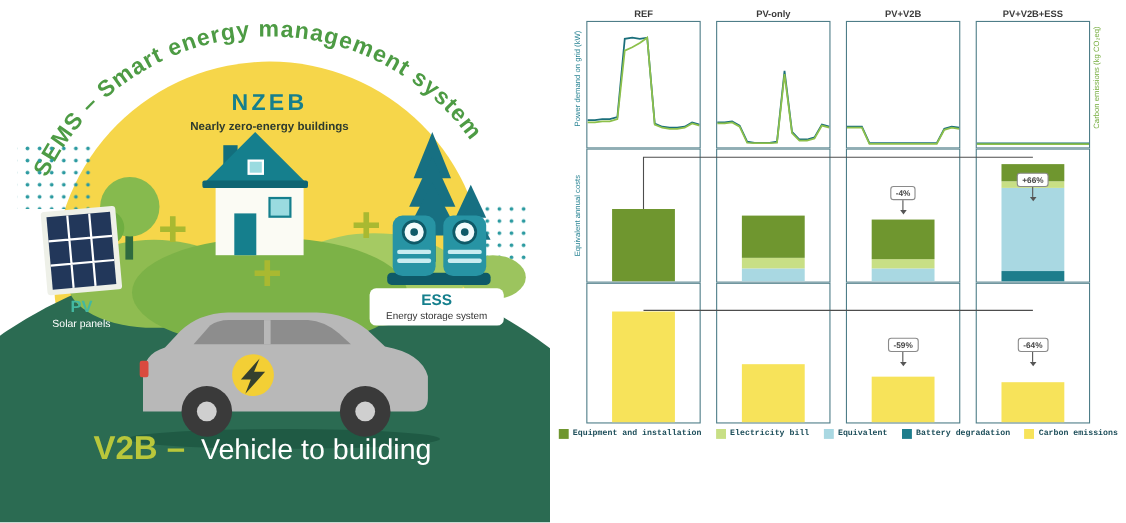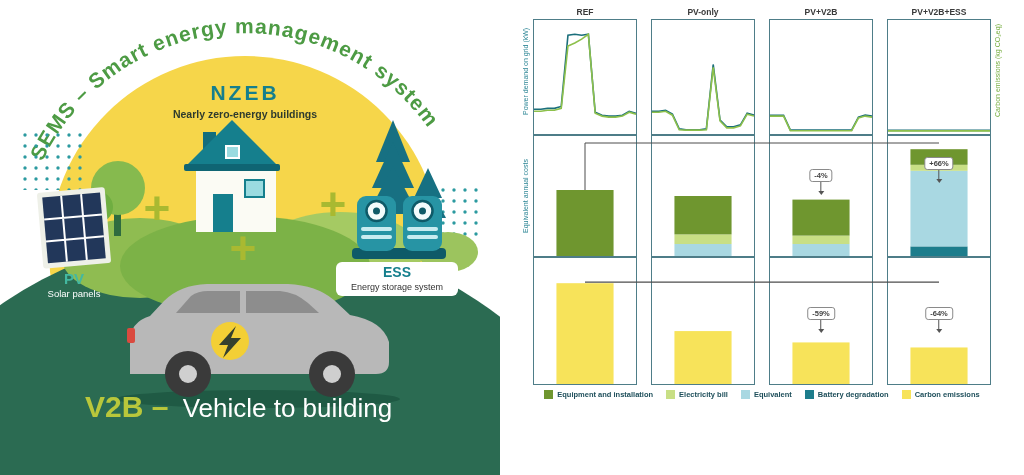--- a/index.html
+++ b/index.html
@@ -40,21 +40,21 @@
           display:flex; flex-direction:column; align-items:center; z-index:2;margin-top:20px; }
   .anno.high { top:2px; }
   .anno.mid { top:30px; }
   .anno-box { background:#fff; border:1px solid #8a8a8a; border-radius:3px;
               font-size:7.5px; font-weight:bold; color:#444; padding:1px 4px; white-space:nowrap; }
   .anno-stem { width:1px; height:9px; background:#555; }
   .anno-tri { width:0; height:0; border-left:3px solid transparent; border-right:3px solid transparent;
               border-top:4px solid #555; }
 
   .legend { display:flex; gap:13px; margin-top:5px; align-items:center; }
-  .legend-item { display:flex; align-items:flex-end; gap:4px; }
+  .legend-item { display:flex; align-items:flex-start; gap:4px;font-family:Liberation Mono, monospace; }
   .swatch { width:9px; height:9px; display:inline-block; }
   .legend-label { font-size:7.5px; font-weight:bold; color:#1d4e5a; white-space:nowrap; }
 </style>
 </head>
 <body>
 
 <div class="stage">
 
   <svg class="illustration" width="500" height="475" viewBox="0 0 500 475" xmlns="http://www.w3.org/2000/svg">
     <defs>

